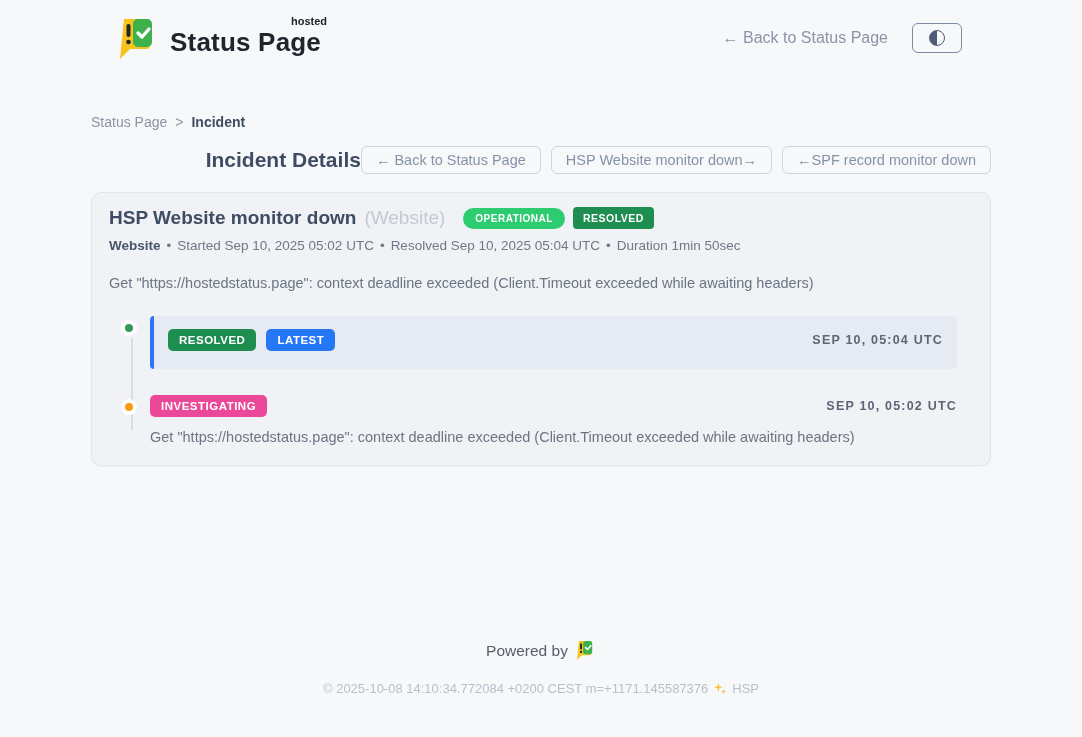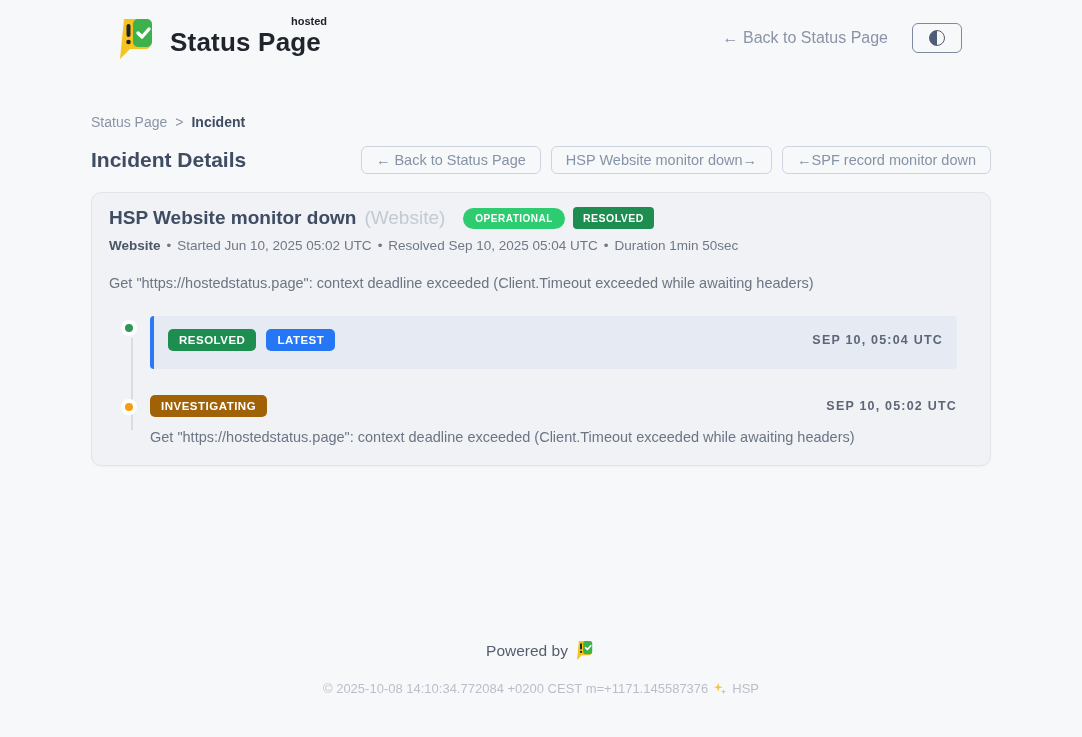--- a/index.html
+++ b/index.html
@@ -35,21 +35,21 @@
     width: 16px; height: 16px; border-radius: 50%;
     border: 1.5px solid #4e5d75;
     background: linear-gradient(90deg, #4e5d75 0%, #4e5d75 50%, #f7f8fa 50%, #f7f8fa 100%);
   }
 
   
   .container { width: 900px; margin: 0 auto; }
   .breadcrumb { margin-top: 52px; font-size: 14px; color: #8a94a6; display: flex; gap: 8px; align-items: center; }
   .breadcrumb .crumb-current { color: #3f4c63; font-weight: 700; }
 
-  .title-row { display: flex; align-items: center; justify-content: space-between; margin-top: 16px; }
+  .title-row { display: flex; align-items: center; justify-content: flex-end; margin-top: 16px; }
   .page-title { font-size: 21px; font-weight: 700; color: #3f4c63; }
   .nav-buttons { display: flex; gap: 10px; }
   .nav-btn {
     background: #f7f8fa; border: 1px solid #cdd4df; border-radius: 6px;
     color: #8593a7; font-size: 14.5px; padding: 5px 14px; cursor: pointer;
     font-family: inherit; white-space: nowrap;
   }
 
   
   .card {
@@ -88,21 +88,21 @@
   .tl-panel {
     flex: 1; background: #e6eaf2; border-left: 4px solid #2b77f5;
     border-radius: 4px; padding: 13px 14px 18px 14px;
   }
   .tl-plain { flex: 1; padding-top: 0; }
   .tl-head { display: flex; align-items: center; justify-content: space-between; }
   .tl-badges { display: flex; gap: 10px; }
   .tl-badge { font-size: 11.5px; border-radius: 5px; padding: 5px 11px; }
   .badge-resolved { background: #1d8d50; }
   .badge-latest { background: #2677f6; }
-  .badge-investigating { background: #a16207; }
+  .badge-investigating { background: #ec4899; }
   .tl-time { font-size: 12.5px; font-weight: 700; color: #5c6676; letter-spacing: 1.2px; }
   .tl-message { margin-top: 15px; font-size: 14.5px; color: #6b7584; }
   .tl-plain .tl-message { margin-top: 12px; }
 
   
   .footer { margin-top: 174px; text-align: center; }
   .powered { display: inline-flex; align-items: flex-end; gap: 9px; font-size: 15.5px; color: #555e6e; }
   .mini-logo { width: 19px; height: 20px; display: block; }
   .copyright { margin-top: 21px; font-size: 13px; color: #b9bfca; display: flex; justify-content: center; align-items: center; gap: 5px; }
   .sparkle-svg { width: 14px; height: 14px; display: inline-block; }
@@ -154,21 +154,21 @@
     <div class="card-title-row">
       <span class="incident-title">HSP Website monitor down</span>
       <span class="incident-scope">(Website)</span>
       <span class="badge badge-operational">OPERATIONAL</span>
       <span class="badge badge-resolved-hdr">RESOLVED</span>
     </div>
 
     <div class="meta-line">
       <span class="meta-service">Website</span>
       <span>•</span>
-      <span>Started Jun 10, 2025 05:02 UTC</span>
+      <span>Started Sep 10, 2025 05:02 UTC</span>
       <span>•</span>
       <span>Resolved Sep 10, 2025 05:04 UTC</span>
       <span>•</span>
       <span>Duration 1min 50sec</span>
     </div>
 
     <div class="description">Get "https://hostedstatus.page": context deadline exceeded (Client.Timeout exceeded while awaiting headers)</div>
 
     <div class="timeline">
       <div class="tl-line"></div>

